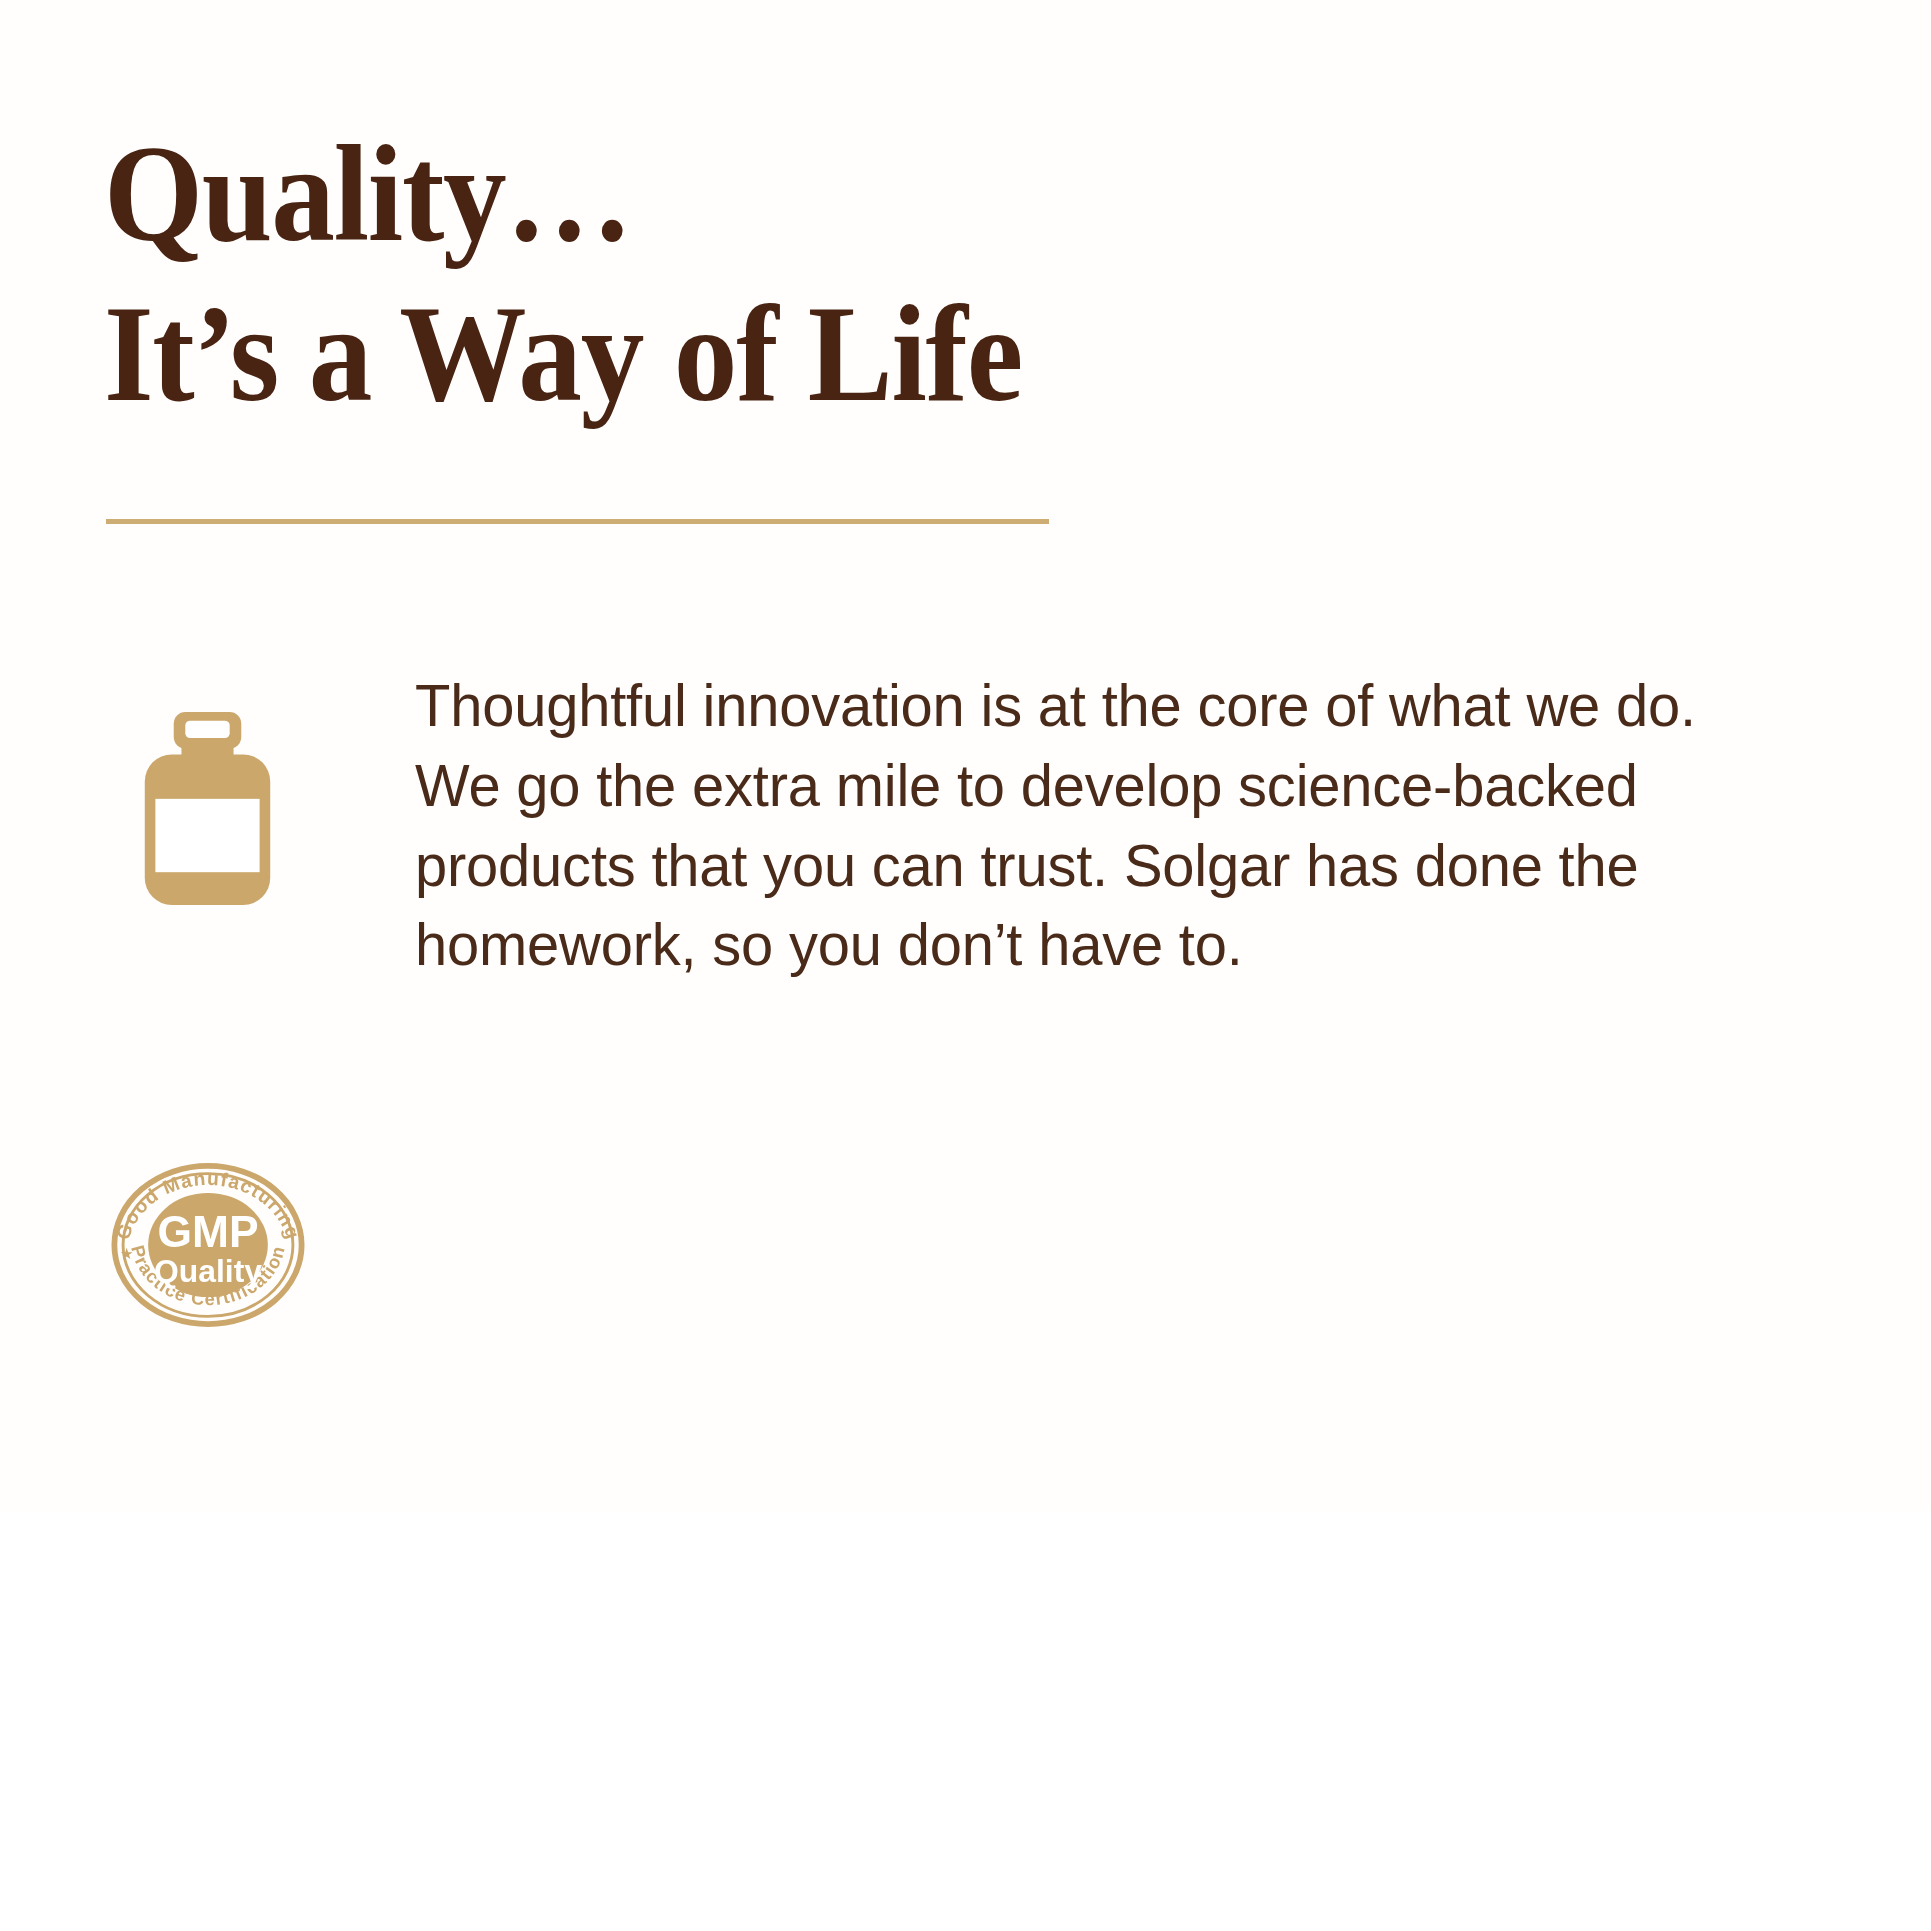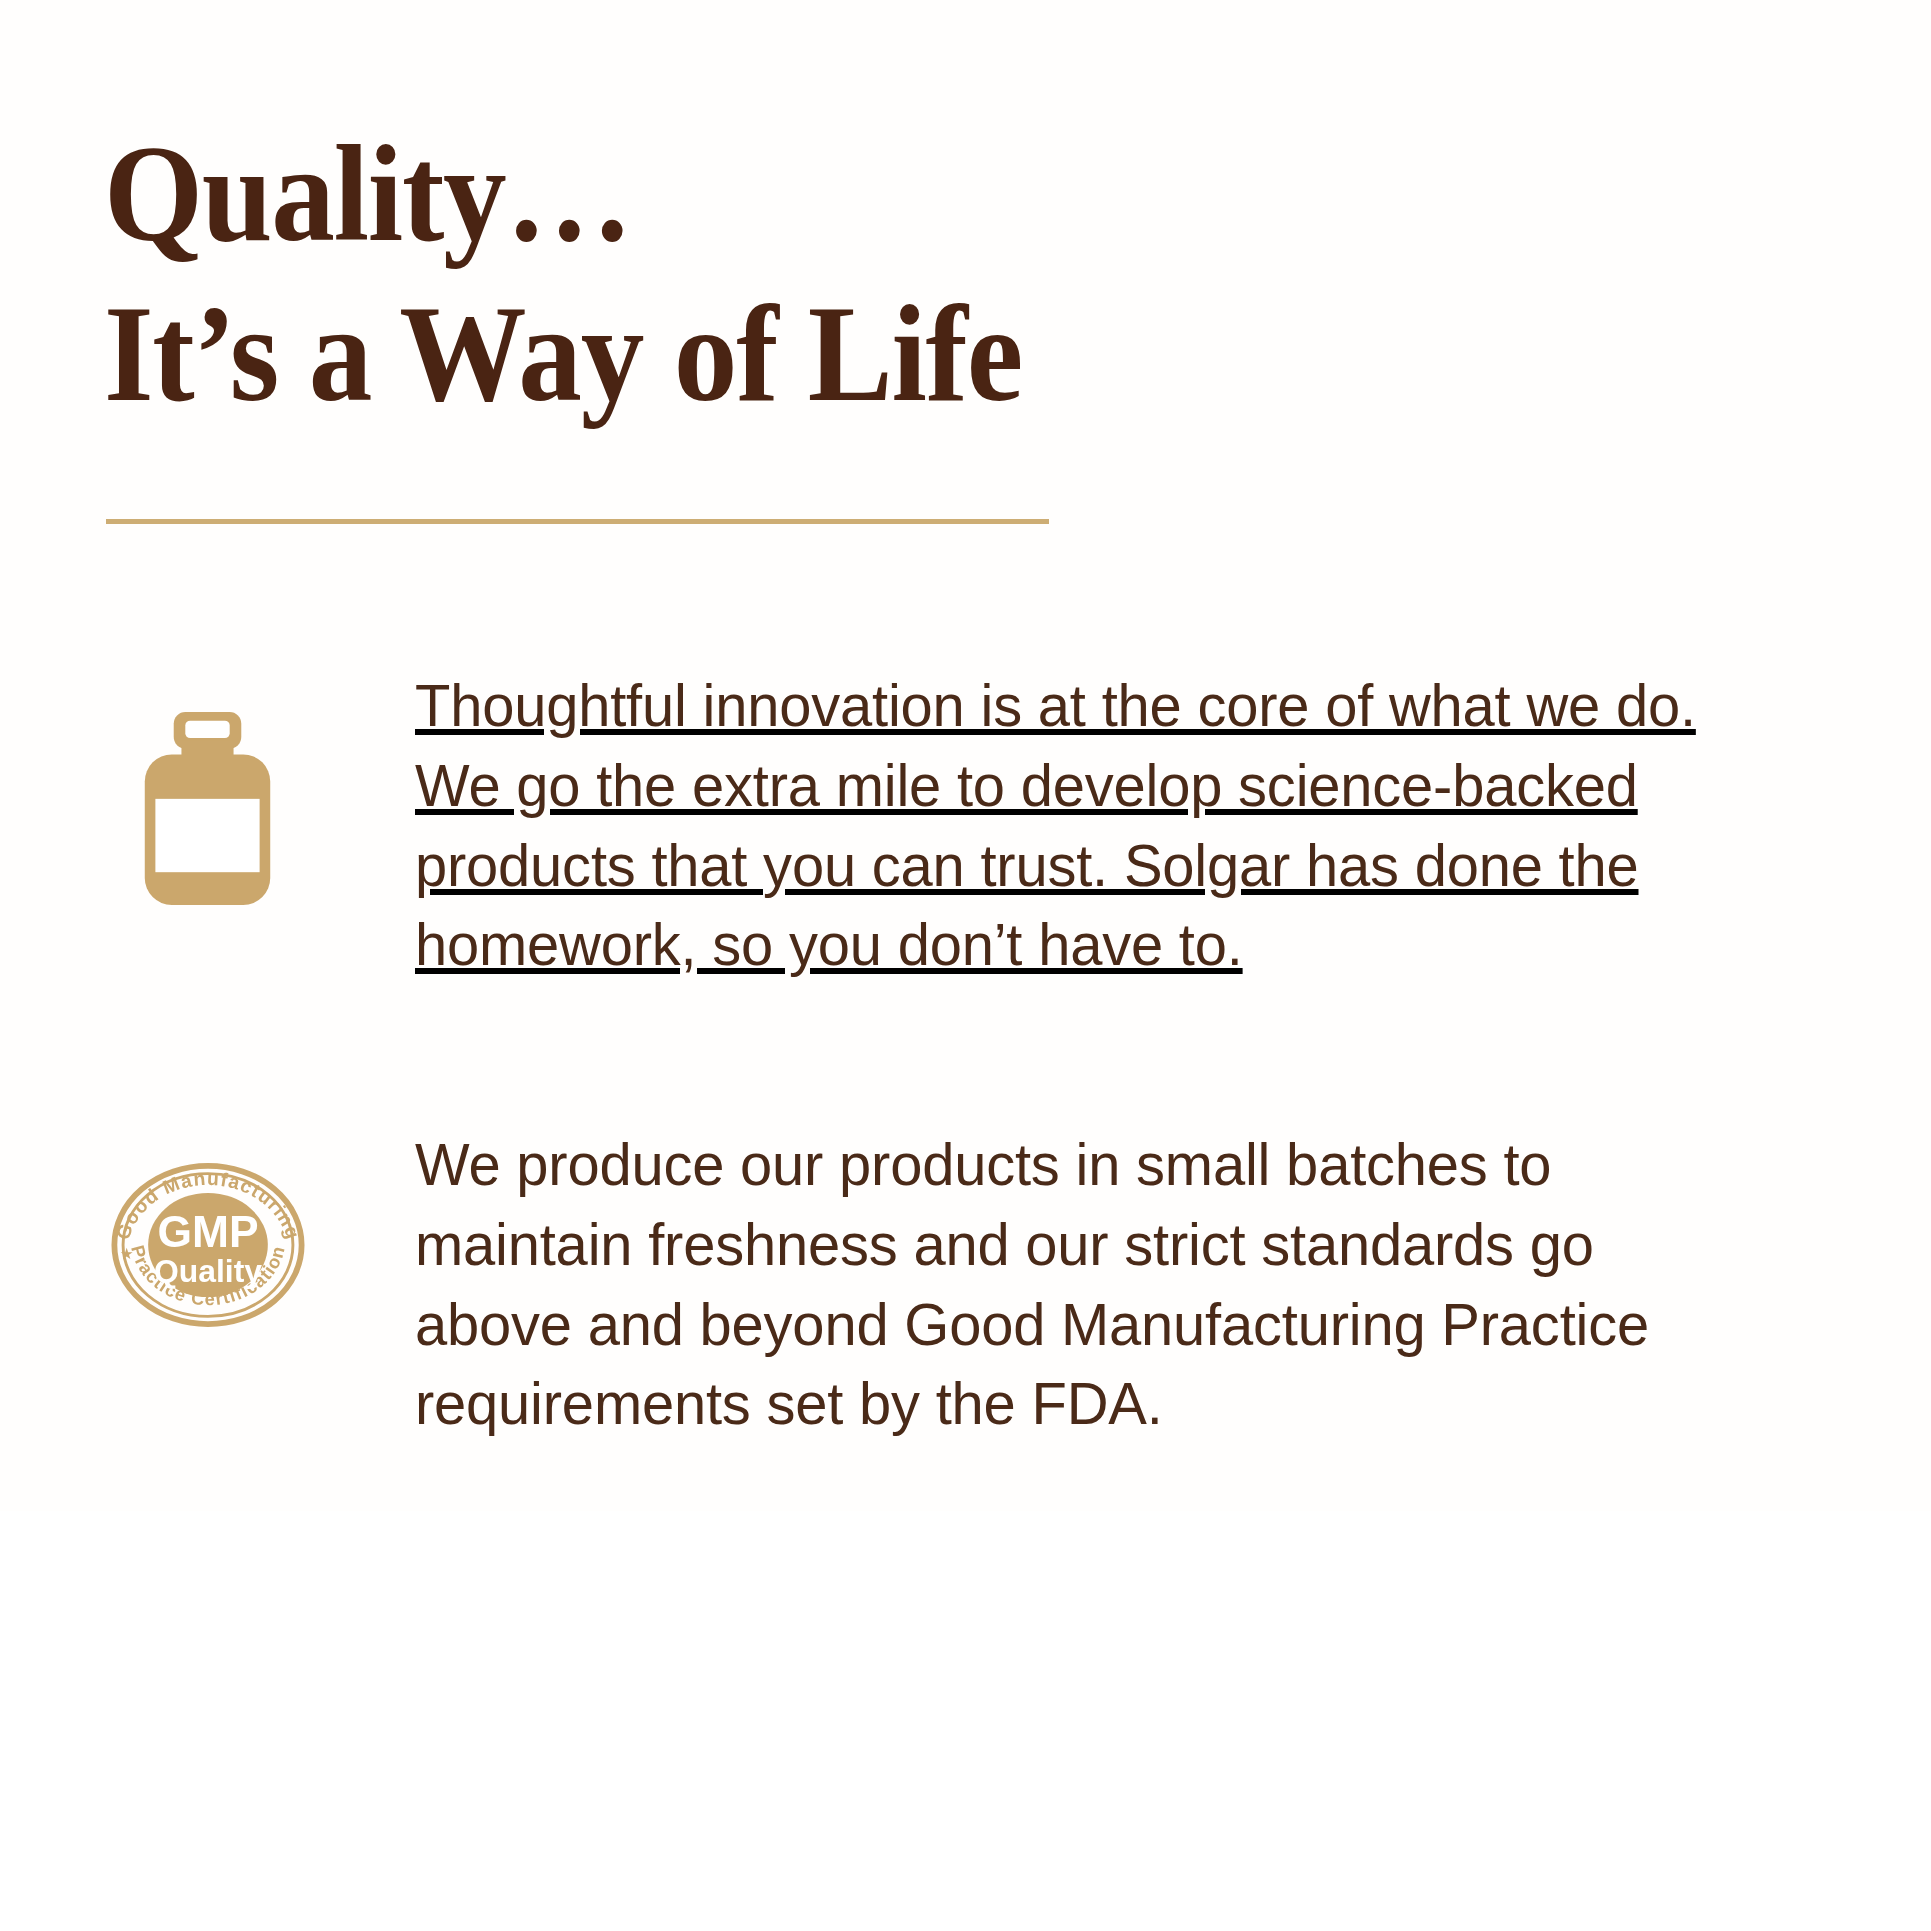--- a/index.html
+++ b/index.html
@@ -47,21 +47,21 @@
   }
 
   
   .row {
     position:absolute;
     display:flex;
     align-items:flex-start;
     left:0;
     width:1931px;
   }
-  .row-1 { top:666px;text-decoration:underline; }
+  .row-1 { top:666px; }
   .row-2 { top:1125px; }
   .row-3 { top:1545px; }
 
   .icon-cell {
     width:415px;
     flex:0 0 415px;
     display:flex;
     justify-content:center;
     align-items:flex-start;
   }
@@ -149,23 +149,20 @@
             <textPath href="#arcBot" startOffset="50%" text-anchor="middle">Practice Certification</textPath>
           </text>
 
           <text x="16" y="100" font-family="DejaVu Sans, sans-serif" font-size="16" fill="#cba76c">★</text>
 
           <text x="107.5" y="88" text-anchor="middle" font-family="Liberation Sans, sans-serif" font-size="46" font-weight="700" fill="#ffffff">GMP</text>
           <text x="107.5" y="124" text-anchor="middle" font-family="Liberation Sans, sans-serif" font-size="33" font-weight="700" fill="#ffffff">Quality</text>
         </svg>
       </div>
     </div>
-    <div class="text-cell">
-      <p class="para">We produce our products in small batches to maintain freshness and our strict standards go above and beyond Good Manufacturing Practice requirements set by the FDA.</p>
-    </div>
   </div>
 
   <div class="row row-3">
     <div class="icon-cell">
       <div class="factory-wrap">
         <svg width="169" height="140" viewBox="0 0 175 145" aria-hidden="true">
 
           <rect x="18" y="0" width="34" height="62" fill="#cba76c"></rect>
 
           <path d="M 52,62 L 52,28 L 88,62 Z" fill="#cba76c"></path>

